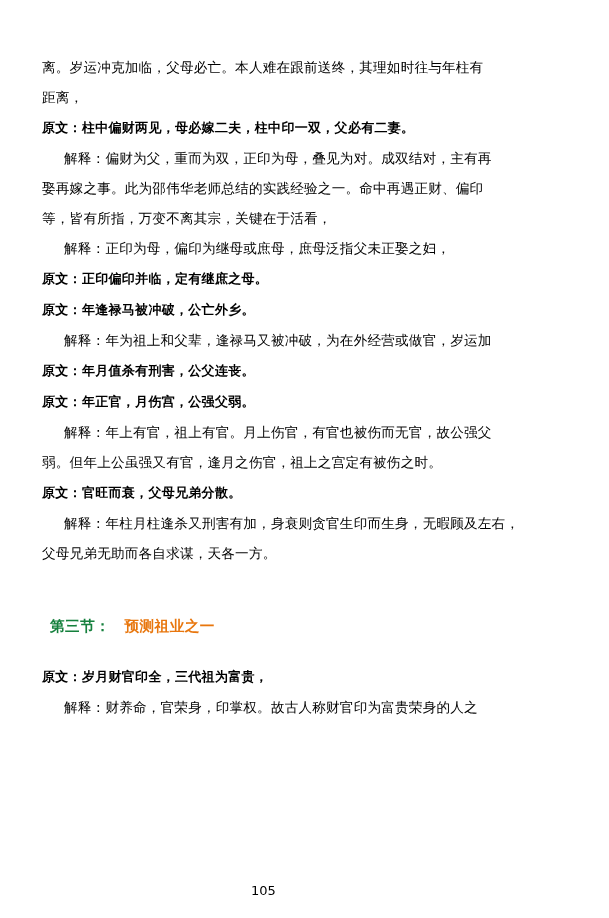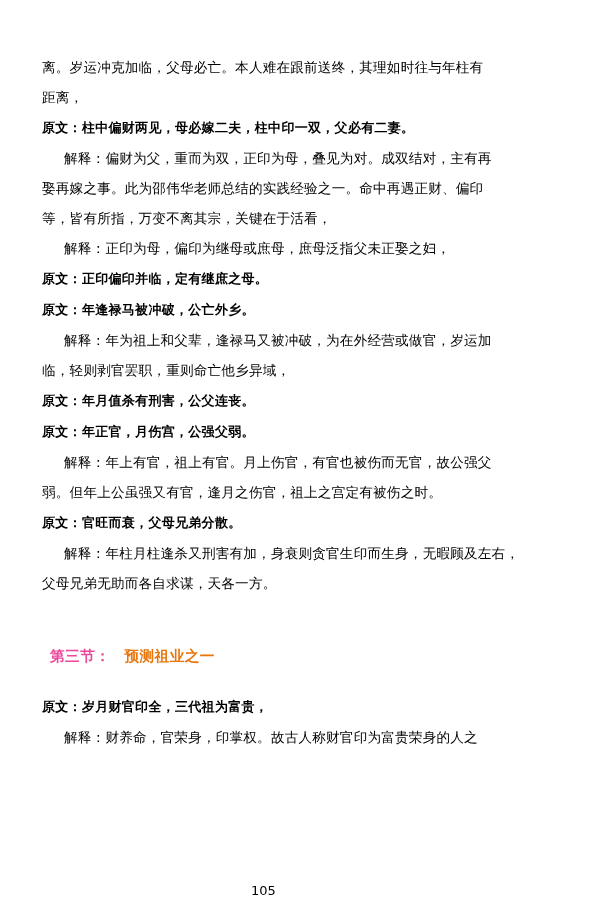--- a/index.html
+++ b/index.html
@@ -47,21 +47,21 @@
   }
   .section-head {
     margin-top: 42px;
     margin-bottom: 20px;
     font-size: 14.6px;
     font-weight: bold;
     text-indent: 8px;
     letter-spacing: 0.5px;
   }
   .section-head .sec-label {
-    color: #ec4899;
+    color: #15803d;
   }
   .section-head .sec-title {
     color: #e8760d;
     margin-left: 14px;
   }
   .block {
     margin: 0;
     padding: 0;
   }
   .page-number {
@@ -104,21 +104,20 @@
     <div class="block">
       <div class="line-bold">原文：正印偏印并临，定有继庶之母。</div>
     </div>
 
     <div class="block">
       <div class="line-bold">原文：年逢禄马被冲破，公亡外乡。</div>
     </div>
 
     <div class="block">
       <div class="line-normal">解释：年为祖上和父辈，逢禄马又被冲破，为在外经营或做官，岁运加</div>
-      <div class="line-normal no-indent">临，轻则剥官罢职，重则命亡他乡异域，</div>
     </div>
 
     <div class="block">
       <div class="line-bold">原文：年月值杀有刑害，公父连丧。</div>
     </div>
 
 
     <div class="block">
       <div class="line-bold">原文：年正官，月伤宫，公强父弱。</div>
     </div>

